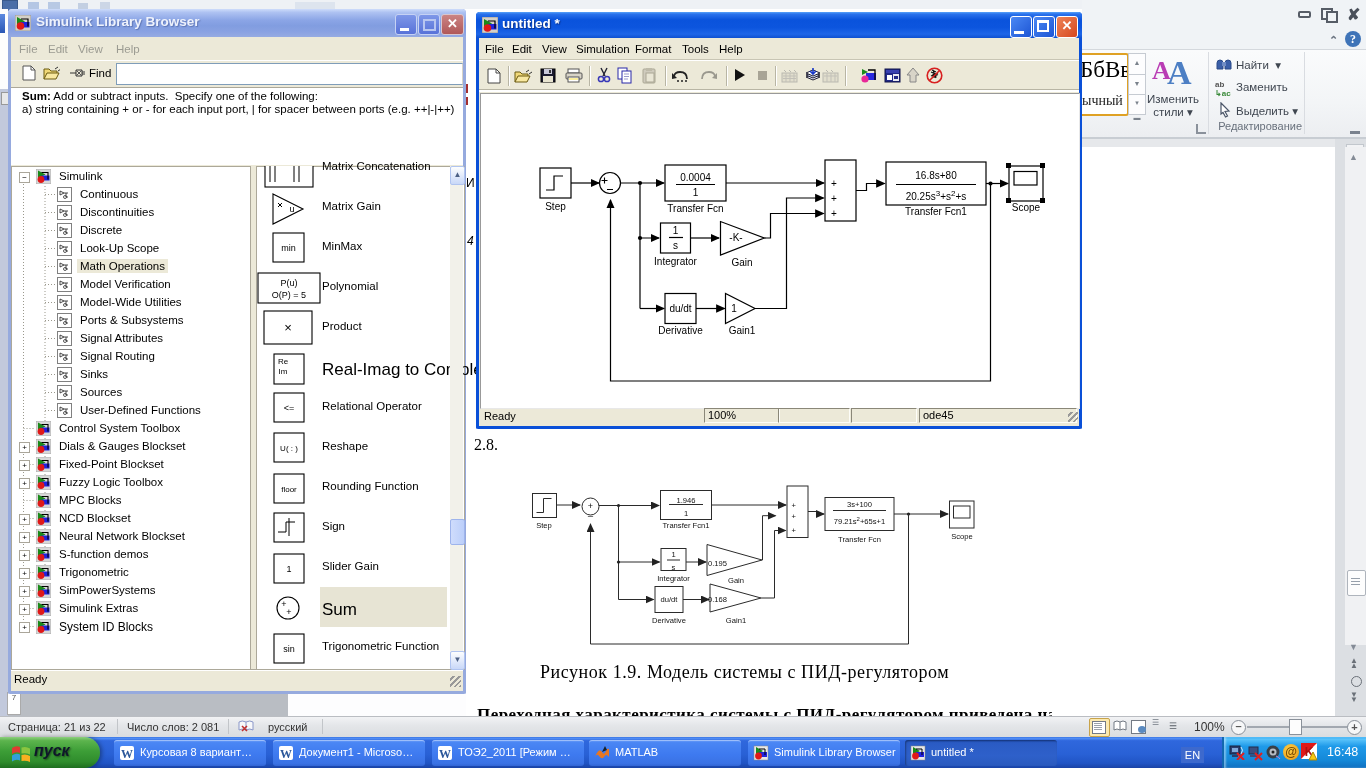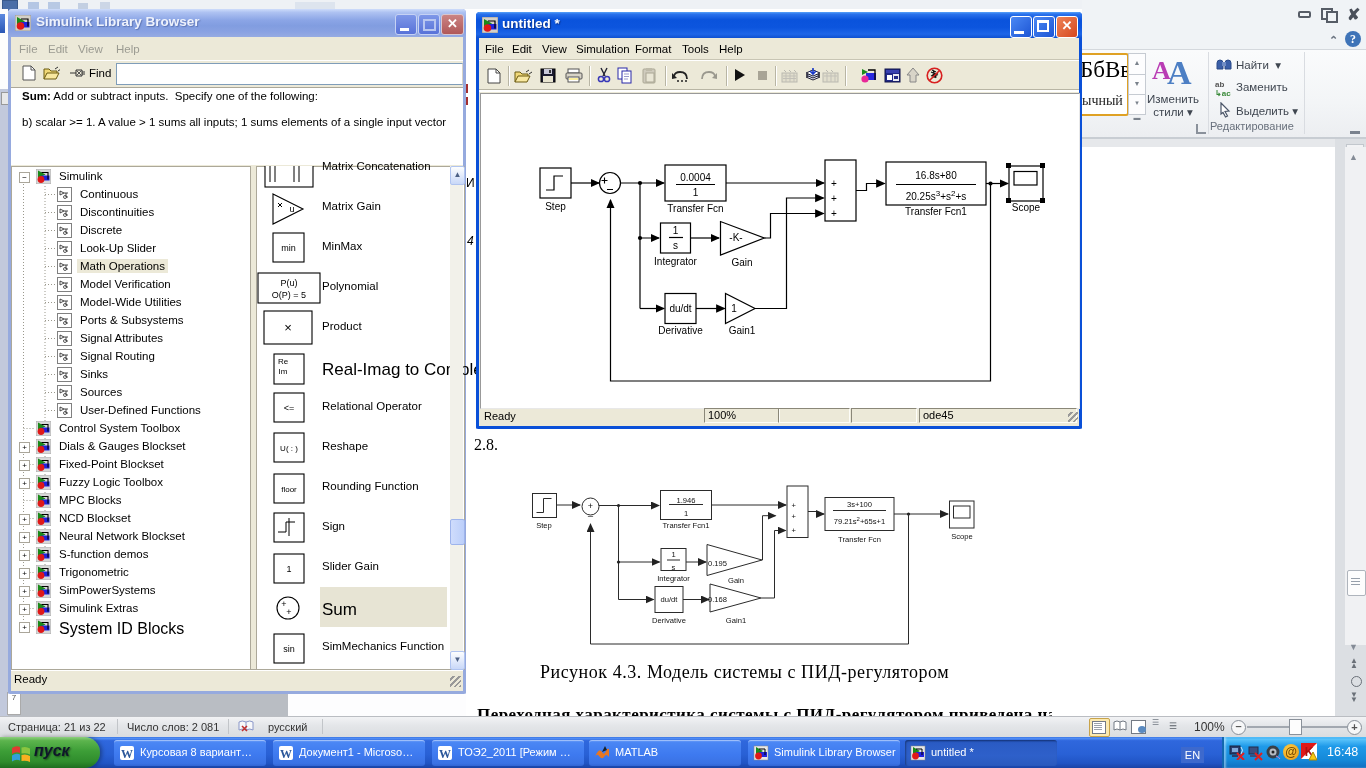--- a/index.html
+++ b/index.html
@@ -74,40 +74,40 @@
 <div class="a" style="left:1236px;top:58px;font-size:11.5px;color:#3f4650">Найти &nbsp;▾</div>
 <div class="a" style="left:1215px;top:80px;width:18px;height:16px;font:bold 8px 'Liberation Sans',sans-serif">
 <span style="color:#555">ab</span><br><span style="color:#3a8a3a">↳ac</span></div>
 <div class="a" style="left:1236px;top:81px;font-size:11.5px;color:#3f4650">Заменить</div>
 <div class="a" style="left:1218px;top:102px;width:14px;height:16px">
 <svg width="14" height="16">
       <path d="M3 1 L11 9 L7 9.5 L9.5 14 L7.5 15 L5 10.5 L3 12 Z" fill="#fff" stroke="#4a5568" stroke-width="1.2"></path>
     </svg>
   </div>
 <div class="a" style="left:1236px;top:104px;font-size:11.5px;color:#3f4650">Выделить ▾</div>
-<div class="a" style="left:1210px;top:120px;width:92px;text-align:left;font-size:11px;color:#68707c">Редактирование</div>
+<div class="a" style="left:1210px;top:120px;width:92px;text-align:right;font-size:11px;color:#68707c">Редактирование</div>
 <div class="a" style="left:1304px;top:52px;width:1px;height:82px;background:#d9dce1"></div>
 
 <div class="a" style="left:1335px;top:139px;width:31px;height:578px;background:#dcdfe3"></div>
 <div class="a" style="left:1082px;top:139px;width:253px;height:8px;background:#e6e8eb"></div>
 <div class="a" style="left:1350px;top:131px;width:10px;height:3px;background:#7a828e"></div>
 <div class="a" style="left:1346px;top:144px;width:16px;height:15px;background:#f2f3f5;border:1px solid #c2c7cd"></div>
 <div class="a" style="left:1349px;top:148px;width:10px;height:7px;border:1px solid #8a929e;background:#fff"></div>
 
 <div class="a" style="left:1344px;top:147px;width:22px;height:498px;background:#f0f1f3;border-left:1px solid #dcdfe3"></div>
 <div class="a" style="left:1349px;top:152px;width:12px;height:10px;color:#848b96;font-size:9px">▲</div>
 <div class="a" style="left:1347px;top:570px;width:17px;height:24px;background:#fdfdfd;border:1px solid #aeb4bc;border-radius:2px"></div>
 <div class="a" style="left:1351px;top:578px;width:9px;height:1px;background:#97a0ab;box-shadow:0 3px #97a0ab,0 6px #97a0ab"></div>
 <div class="a" style="left:1349px;top:642px;width:12px;height:10px;color:#848b96;font-size:9px">▼</div>
 <div class="a" style="left:1350px;top:658px;width:11px;height:11px;color:#6a7078;font-size:8px;line-height:5px">▲<br>▲</div>
 <div class="a" style="left:1351px;top:676px;width:9px;height:9px;border:1.5px solid #6a7078;border-radius:50%"></div>
 <div class="a" style="left:1350px;top:692px;width:11px;height:11px;color:#6a7078;font-size:8px;line-height:5px">▼<br>▼</div>
 
 <div class="a" style="left:474px;top:436px;font:16px 'Liberation Serif',serif;color:#000">2.8.</div>
-<div class="a" style="left:540px;top:662px;font:18px 'Liberation Serif',serif;color:#000;letter-spacing:.55px">Рисунок 4.3. Модель системы с ПИД-регулятором</div>
+<div class="a" style="left:540px;top:662px;font:18px 'Liberation Serif',serif;color:#000;letter-spacing:.55px">Рисунок 1.9. Модель системы с ПИД-регулятором</div>
 <div class="a" style="left:477px;top:705px;width:575px;height:12px;overflow:hidden;font:bold 17px 'Liberation Serif',serif;letter-spacing:.45px;color:#000;white-space:nowrap">Переходная характеристика системы с ПИД-регулятором приведена на</div>
 
 
 
 <svg class="a" style="left:520px;top:480px" width="470" height="180" viewBox="0 0 470 180">
 <defs>
       <marker id="ah2" markerWidth="9" markerHeight="8" refX="8" refY="4" orient="auto">
         <path d="M0 0 L9 4 L0 8 Z" fill="#222"></path>
       </marker>
     </defs>
@@ -350,21 +350,21 @@
 <div class="a" style="left:58px;top:57px;width:17px;height:14px">
       <svg width="17" height="14">
         <path d="M1 7 h6 M7 4 h6 v6 h-6 z M13 6 h3 M13 8 h3" stroke="#333" fill="#ece9d8"></path>
         <path d="M7 4 L13 10 M7 10 L13 4" stroke="#555"></path>
       </svg>
     </div>
 <div class="a" style="left:78px;top:58px;font-size:11.5px;color:#000">Find</div>
 <div class="a" style="left:105px;top:54px;width:345px;height:20px;background:#fff;border:1px solid #7f9db9;border-right-color:#d8d4c8"></div>
 <div class="a" style="left:0;top:78px;width:452px;height:77px;background:#fff;border-top:1px solid #aca899"></div>
 <div class="a" style="left:11px;top:81px;font-size:11.5px;color:#000"><b>Sum:</b> Add or subtract inputs.&nbsp; Specify one of the following:</div>
-<div class="a" style="left:11px;top:107px;font-size:11.5px;color:#000">b) scalar &gt;= 1. A value &gt; 1 sums all inputs; 1 sums elements of a single input vector</div>
+<div class="a" style="left:11px;top:94px;font-size:11.5px;color:#000">a) string containing + or - for each input port, | for spacer between ports (e.g. ++|-|++)</div>
 <div class="a" style="left:0px;top:157px;width:238px;height:502px;background:#fff;border:1px solid #aca899"></div>
 <div class="a" style="left:245px;top:157px;width:207px;height:502px;background:#fff;border:1px solid #aca899"></div>
 <div class="a" style="left:0;top:660px;width:452px;height:19px;border-top:1px solid #aca899;box-shadow:inset 0 1px 0 #fff">
 <div class="a" style="left:3px;top:3px;font-size:11.5px;color:#000">Ready</div>
 <div class="a" style="right:2px;bottom:2px;width:11px;height:11px;background:repeating-linear-gradient(135deg,transparent 0 2px,#999 2px 4px)"></div>
 </div>
 </div>
 <svg class="a" style="left:0px;top:0px;pointer-events:none" width="466" height="694">
     <g stroke="#9a988c" stroke-dasharray="1 2">
       <line x1="23.5" y1="181" x2="23.5" y2="627"></line>
@@ -435,21 +435,21 @@
   </div>
 <div class="a" style="left:77px;top:223px;padding:1px 3px;font-size:11.5px;color:#000;white-space:nowrap">Discrete</div>
 <div class="a" style="left:57px;top:241px;width:15px;height:15px">
     <svg width="15" height="15">
       <rect x="0.5" y="0.5" width="14" height="14" fill="#fff" stroke="#808080"></rect>
       <path d="M3 4 l4 2 -4 2 z" fill="none" stroke="#333" stroke-width="0.9"></path>
       <path d="M7 6 h4 m-2 0 v4 h2" stroke="#333" fill="none" stroke-width="0.9"></path>
       <circle cx="8" cy="10" r="1.5" fill="none" stroke="#333" stroke-width="0.8"></circle>
     </svg>
   </div>
-<div class="a" style="left:77px;top:241px;padding:1px 3px;font-size:11.5px;color:#000;white-space:nowrap">Look-Up Slider</div>
+<div class="a" style="left:77px;top:241px;padding:1px 3px;font-size:11.5px;color:#000;white-space:nowrap">Look-Up Scope</div>
 <div class="a" style="left:57px;top:259px;width:15px;height:15px">
     <svg width="15" height="15">
       <rect x="0.5" y="0.5" width="14" height="14" fill="#fff" stroke="#808080"></rect>
       <path d="M3 4 l4 2 -4 2 z" fill="none" stroke="#333" stroke-width="0.9"></path>
       <path d="M7 6 h4 m-2 0 v4 h2" stroke="#333" fill="none" stroke-width="0.9"></path>
       <circle cx="8" cy="10" r="1.5" fill="none" stroke="#333" stroke-width="0.8"></circle>
     </svg>
   </div>
 <div class="a" style="left:77px;top:259px;background:#ece9d8;padding:1px 3px;font-size:11.5px;color:#000;white-space:nowrap">Math Operations</div>
 <div class="a" style="left:57px;top:277px;width:15px;height:15px">
@@ -646,21 +646,21 @@
 <div class="a" style="left:19px;top:622px;width:9px;height:9px;background:#fff;border:1px solid #aaa69a;font:8px/9px 'Liberation Sans';text-align:center;color:#000">+</div>
 <div class="a" style="left:36px;top:619px;width:15px;height:15px">
     <svg width="15" height="15">
       <rect x="0" y="0" width="15" height="15" fill="#d8d8d8" stroke="#999" stroke-width="0.6"></rect>
       <path d="M2 1.5 L9.5 5.5 L2 9.5 Z" fill="#1a8a1a"></path>
       <rect x="5.5" y="6.5" width="8" height="5" fill="#2222dd"></rect>
       <circle cx="5" cy="10.5" r="3.4" fill="#e01818"></circle>
       <path d="M5.5 3.5 h6.5 v7" stroke="#000" fill="none" stroke-width="1.1"></path>
     </svg>
   </div>
-<div class="a" style="left:56px;top:619px;padding:1px 3px;font-size:16px;color:#000;white-space:nowrap">System ID Blocks</div>
+<div class="a" style="left:56px;top:619px;padding:1px 3px;font-size:12px;color:#000;white-space:nowrap">System ID Blocks</div>
 
 <div class="a" style="left:322px;top:160px;font-size:11.5px;color:#000;white-space:nowrap">Matrix Concatenation</div>
 
 <div class="a" style="left:322px;top:200px;font-size:11.5px;color:#000;white-space:nowrap">Matrix Gain</div>
 
 <div class="a" style="left:322px;top:240px;font-size:11.5px;color:#000;white-space:nowrap">MinMax</div>
 
 <div class="a" style="left:322px;top:280px;font-size:11.5px;color:#000;white-space:nowrap">Polynomial</div>
 
 <div class="a" style="left:322px;top:320px;font-size:11.5px;color:#000;white-space:nowrap">Product</div>
@@ -672,21 +672,21 @@
 <div class="a" style="left:322px;top:440px;font-size:11.5px;color:#000;white-space:nowrap">Reshape</div>
 
 <div class="a" style="left:322px;top:480px;font-size:11.5px;color:#000;white-space:nowrap">Rounding Function</div>
 
 <div class="a" style="left:322px;top:520px;font-size:11.5px;color:#000;white-space:nowrap">Sign</div>
 
 <div class="a" style="left:322px;top:560px;font-size:11.5px;color:#000;white-space:nowrap">Slider Gain</div>
 <div class="a" style="left:320px;top:587px;background:#e7e4d4;width:127px;height:40px;"></div>
 <div class="a" style="left:322px;top:600px;font-size:17px;color:#000;white-space:nowrap">Sum</div>
 
-<div class="a" style="left:322px;top:640px;font-size:11.5px;color:#000;white-space:nowrap">SimMechanics Function</div>
+<div class="a" style="left:322px;top:640px;font-size:11.5px;color:#000;white-space:nowrap">Trigonometric Function</div>
 <svg class="a" style="left:256px;top:166px" width="194" height="502" viewBox="0 0 194 502">
 <g fill="#fff" stroke="#000" stroke-width="1.1">
 <rect x="9" y="-7" width="48" height="28"></rect>
 <path d="M17 28 L47 43 L17 58 Z"></path>
 <rect x="17" y="67" width="31" height="29"></rect>
 <rect x="2" y="107" width="62" height="30"></rect>
 <rect x="8" y="145" width="48" height="33"></rect>
 <rect x="18" y="188" width="30" height="30"></rect>
 <rect x="18" y="227" width="30" height="29"></rect>
 <rect x="18" y="267" width="30" height="29"></rect>

